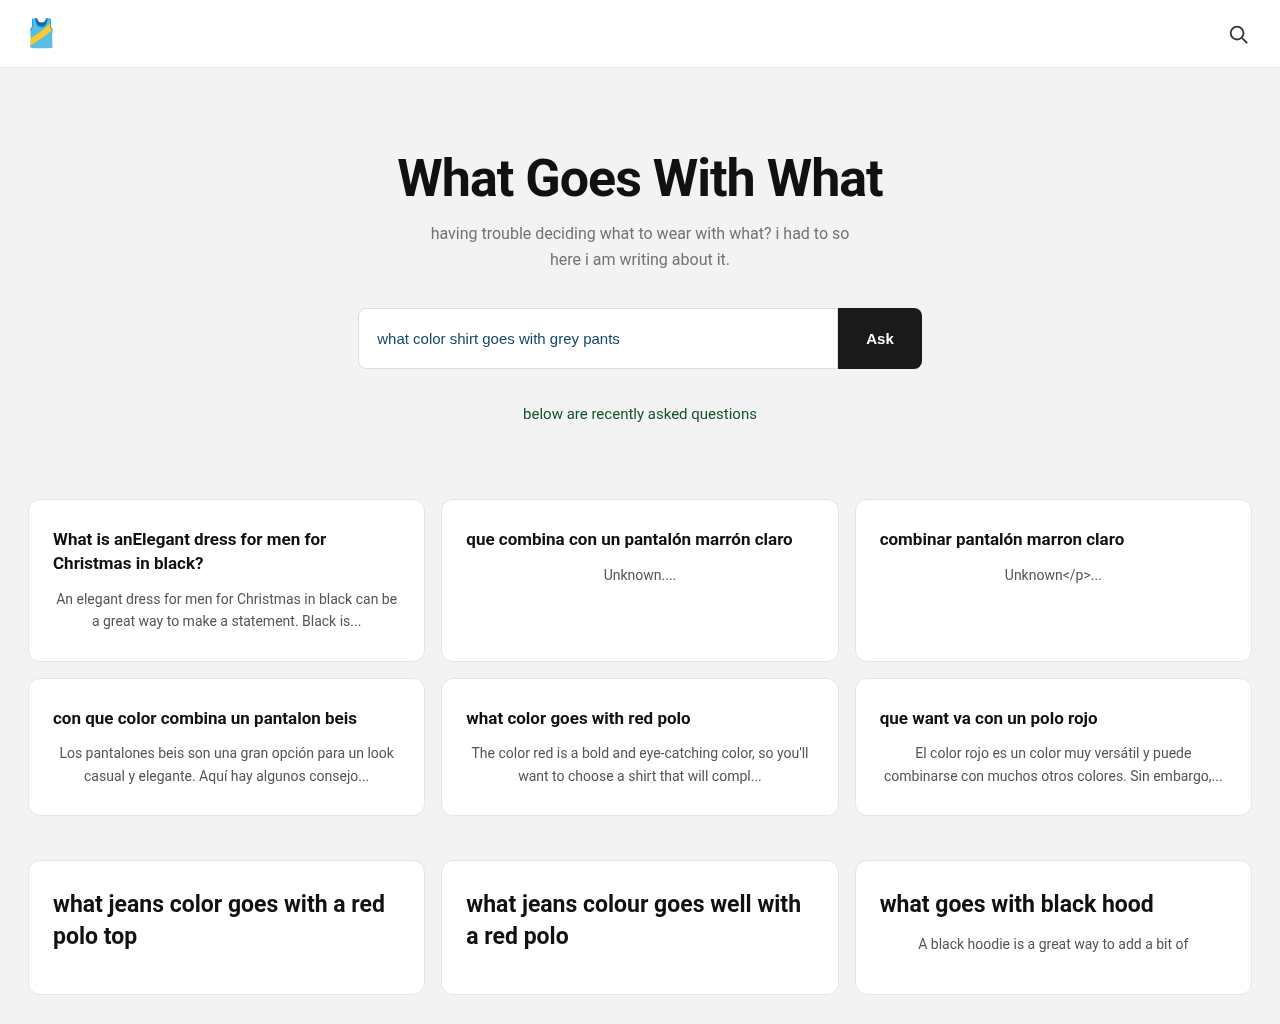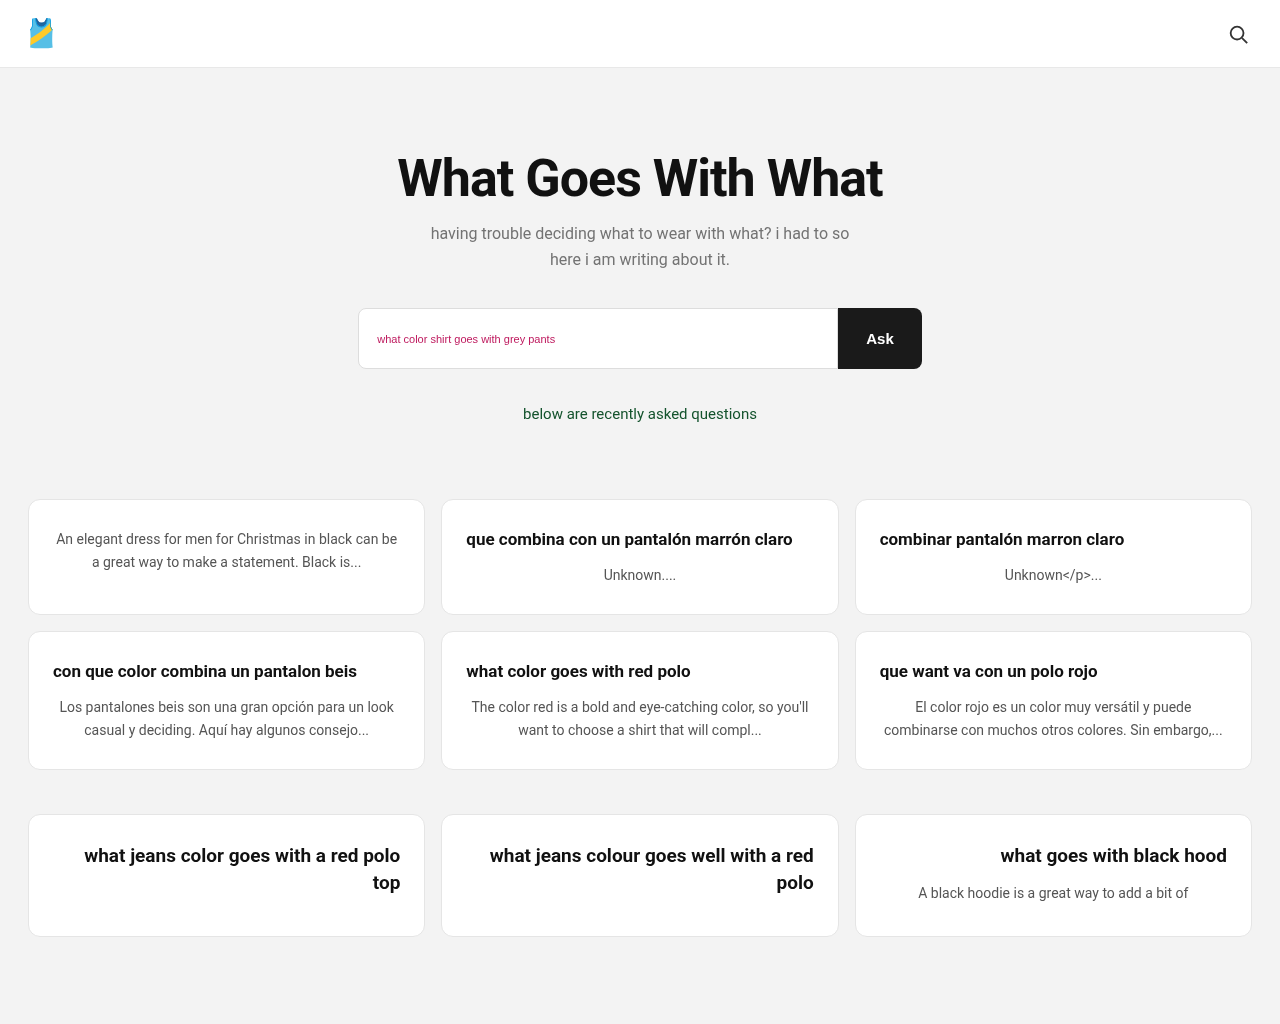--- a/index.html
+++ b/index.html
@@ -79,26 +79,26 @@
     .search-container {
       display: flex;
       justify-content: center;
       gap: 0;
       margin-bottom: 36px;
     }
 
     .search-input {
       width: 480px;
       padding: 14px 18px;
-      font-size: 11px;
+      font-size: 15px;
       border: 1.5px solid #ddd;
       border-radius: 8px 0 0 8px;
       outline: none;
       background: #fff;
-      color: #be185d;
+      color: #0c4a6e;
     }
 
     .ask-button {
       padding: 22px 28px;
       font-size: 15px;
       font-weight: 600;
       background-color: #1a1a1a;
       color: #fff;
       border: none;
       border-radius: 0 8px 8px 0;
@@ -160,26 +160,25 @@
 
     .card-partial {
       background: #fff;
       border: 1px solid #e5e5e5;
       border-radius: 12px;
       padding: 28px 24px;
       cursor: pointer;
     }
 
     .card-partial .card-title {
-      font-size: 19px;
+      font-size: 23px;
       font-weight: 700;
       color: #111;
       margin-bottom: 12px;
       line-height: 1.4;
-      text-align: right;
     }
   </style>
 </head>
 <body>
 
 <header class="header">
   <div class="header-logo">
     <span class="logo-emoji">🎽</span>
   </div>
   <div class="header-search-icon">
@@ -200,36 +199,37 @@
   <div class="search-container">
     <input class="search-input" type="text" placeholder="what color shirt goes with grey pants" value="what color shirt goes with grey pants" style="">
     <button class="ask-button">Ask</button>
   </div>
 
   <p class="recent-label">below are recently asked questions</p>
 </section>
 
 <div class="cards-grid">
   <div class="card">
+    <div class="card-title">What is anElegant dress for men for Christmas in black?</div>
     <div class="card-excerpt">An elegant dress for men for Christmas in black can be a great way to make a statement. Black is...</div>
   </div>
   <div class="card">
     <div class="card-title">que combina con un pantalón marrón claro</div>
     <div class="card-excerpt">Unknown....</div>
   </div>
   <div class="card">
     <div class="card-title">combinar pantalón marron claro</div>
     <div class="card-excerpt">Unknown&lt;/p&gt;...</div>
   </div>
 </div>
 
 <div class="cards-grid-bottom">
   <div class="card">
     <div class="card-title">con que color combina un pantalon beis</div>
-    <div class="card-excerpt">Los pantalones beis son una gran opción para un look casual y deciding. Aquí hay algunos consejo...</div>
+    <div class="card-excerpt">Los pantalones beis son una gran opción para un look casual y elegante. Aquí hay algunos consejo...</div>
   </div>
   <div class="card">
     <div class="card-title">what color goes with red polo</div>
     <div class="card-excerpt">The color red is a bold and eye-catching color, so you'll want to choose a shirt that will compl...</div>
   </div>
   <div class="card">
     <div class="card-title">que want va con un polo rojo</div>
     <div class="card-excerpt">El color rojo es un color muy versátil y puede combinarse con muchos otros colores. Sin embargo,...</div>
   </div>
 </div>

